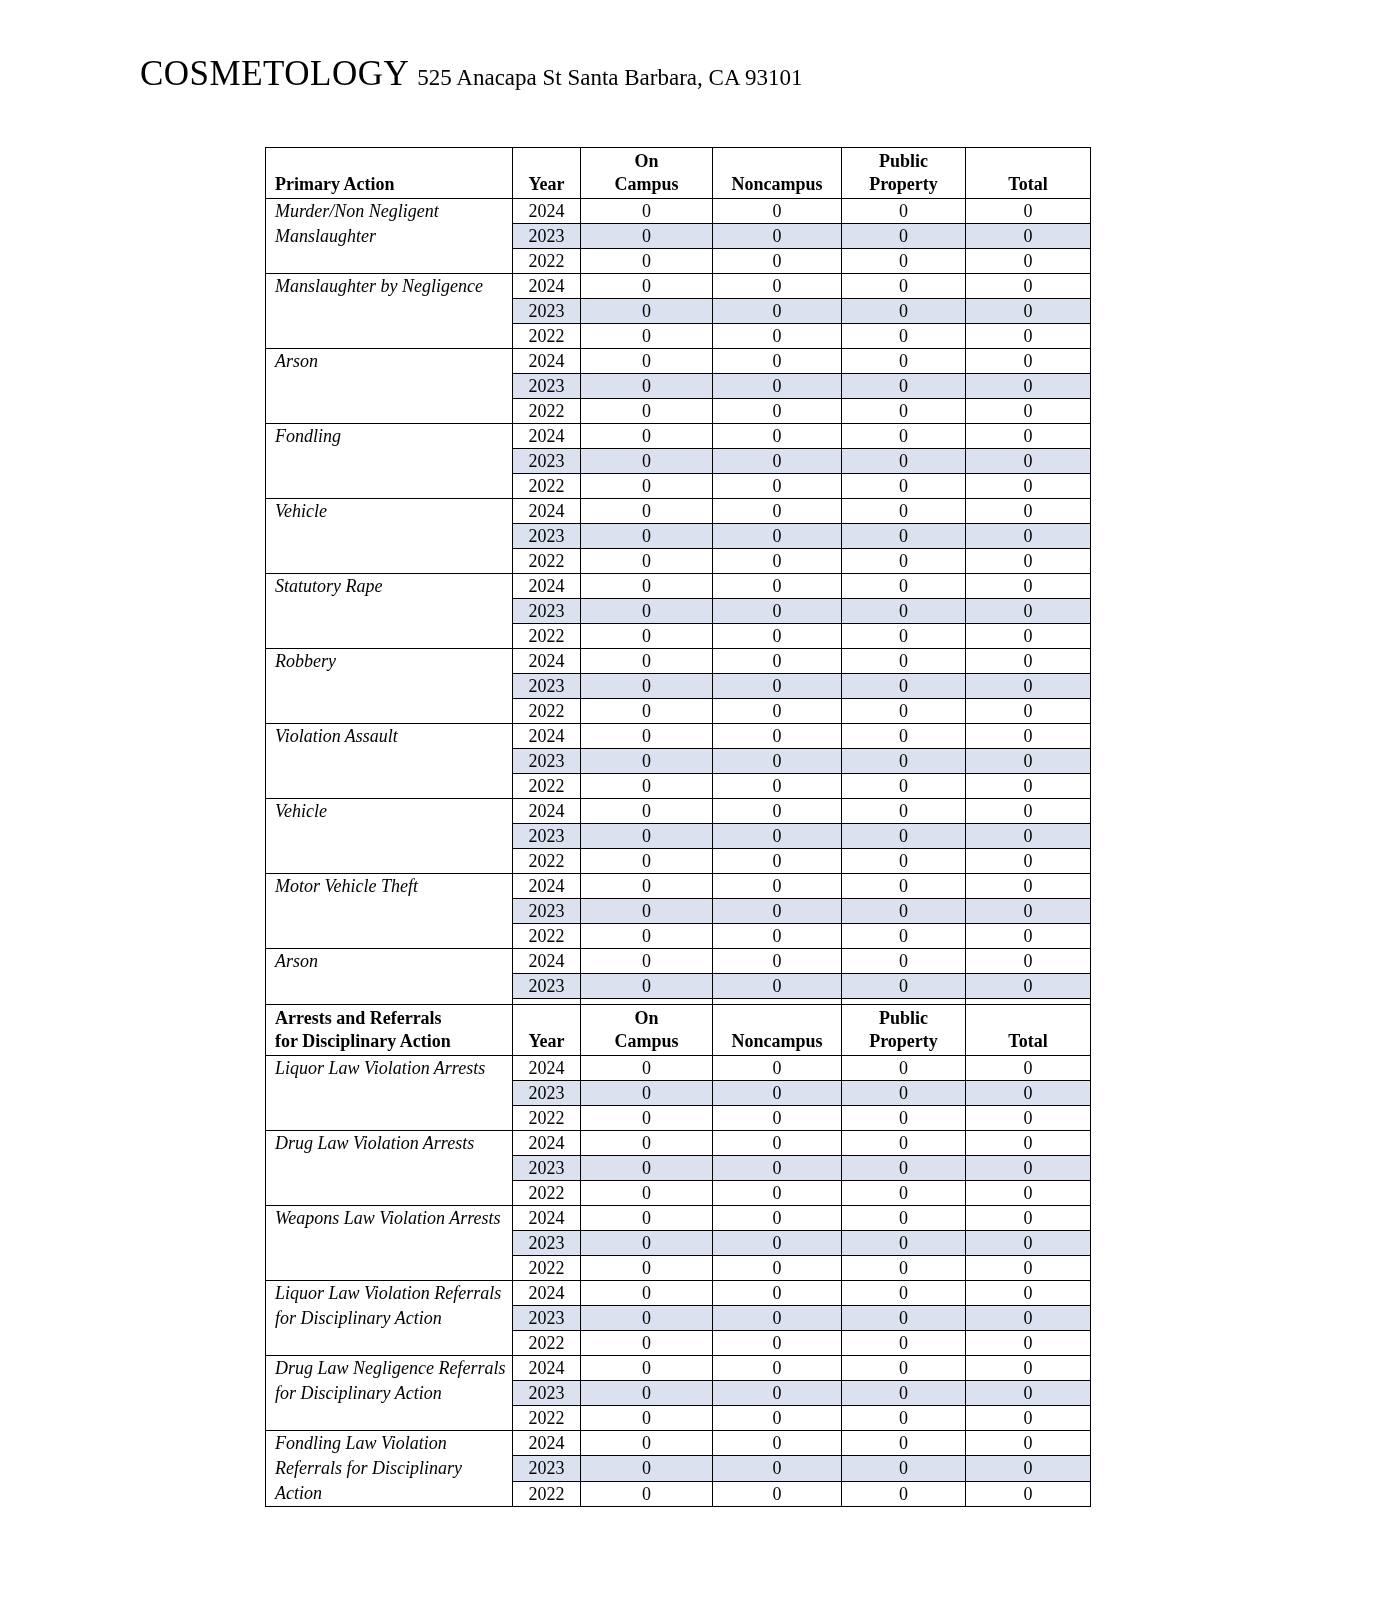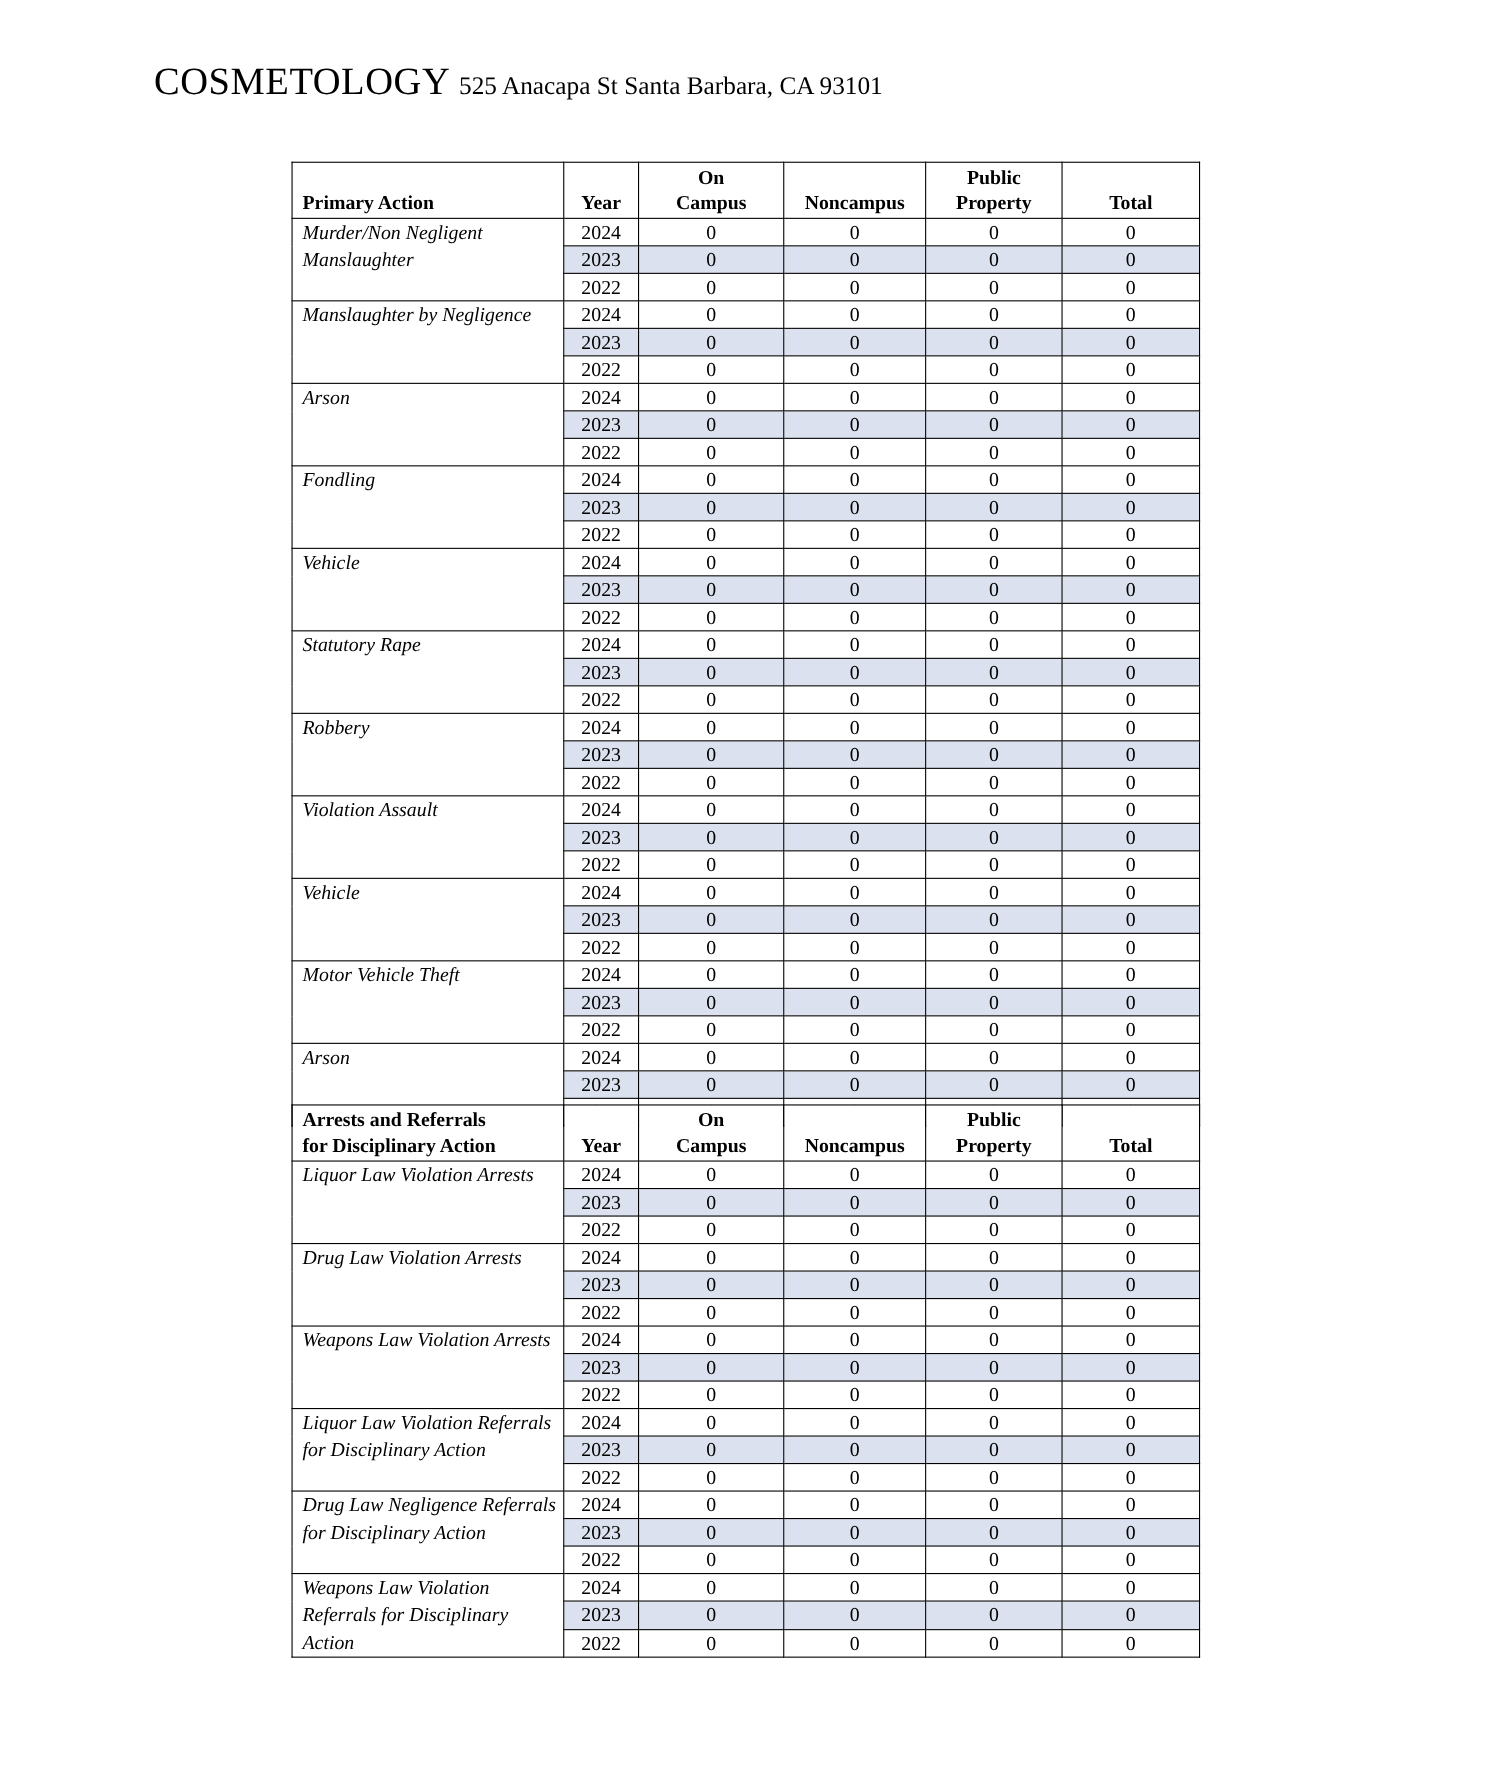--- a/index.html
+++ b/index.html
@@ -483,21 +483,21 @@
           <td class="value-cell">0</td>
         </tr>
         <tr>
           <td class="year-cell">2022</td>
           <td class="value-cell">0</td>
           <td class="value-cell">0</td>
           <td class="value-cell">0</td>
           <td class="value-cell">0</td>
         </tr>
         <tr>
-          <td class="category" rowspan="3">Weapons Law Violation Referrals for Disciplinary Action</td>
+          <td class="category" rowspan="3">Fondling Law Violation Referrals for Disciplinary Action</td>
           <td class="year-cell">2024</td>
           <td class="value-cell">0</td>
           <td class="value-cell">0</td>
           <td class="value-cell">0</td>
           <td class="value-cell">0</td>
         </tr>
         <tr class="shaded">
           <td class="year-cell">2023</td>
           <td class="value-cell">0</td>
           <td class="value-cell">0</td>

